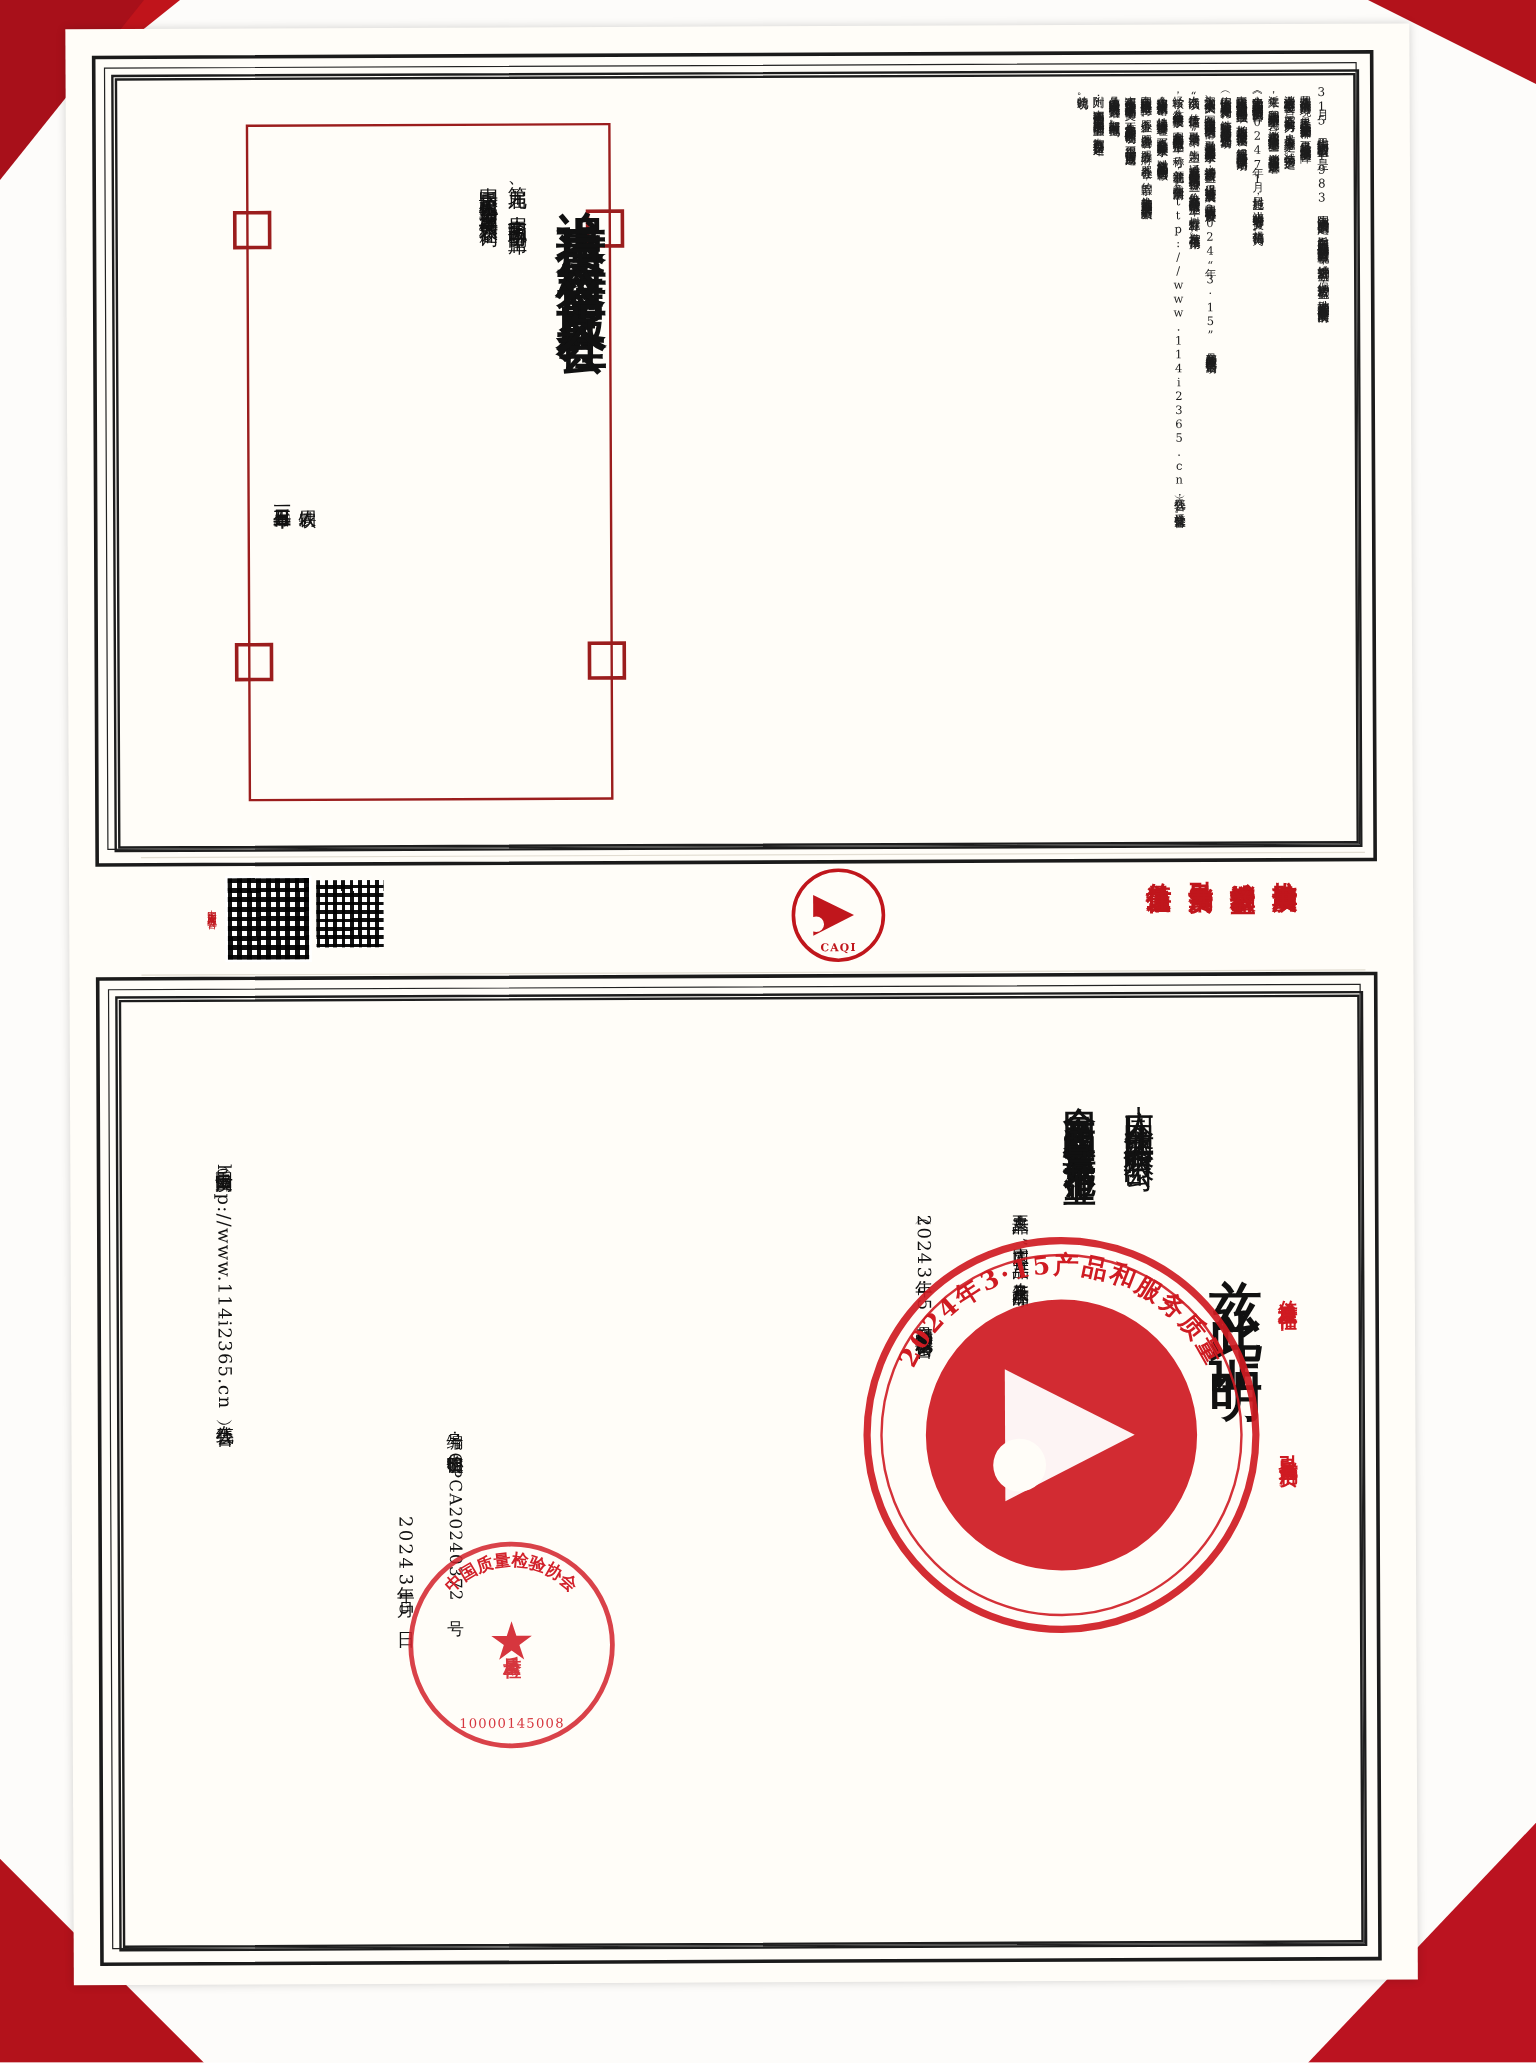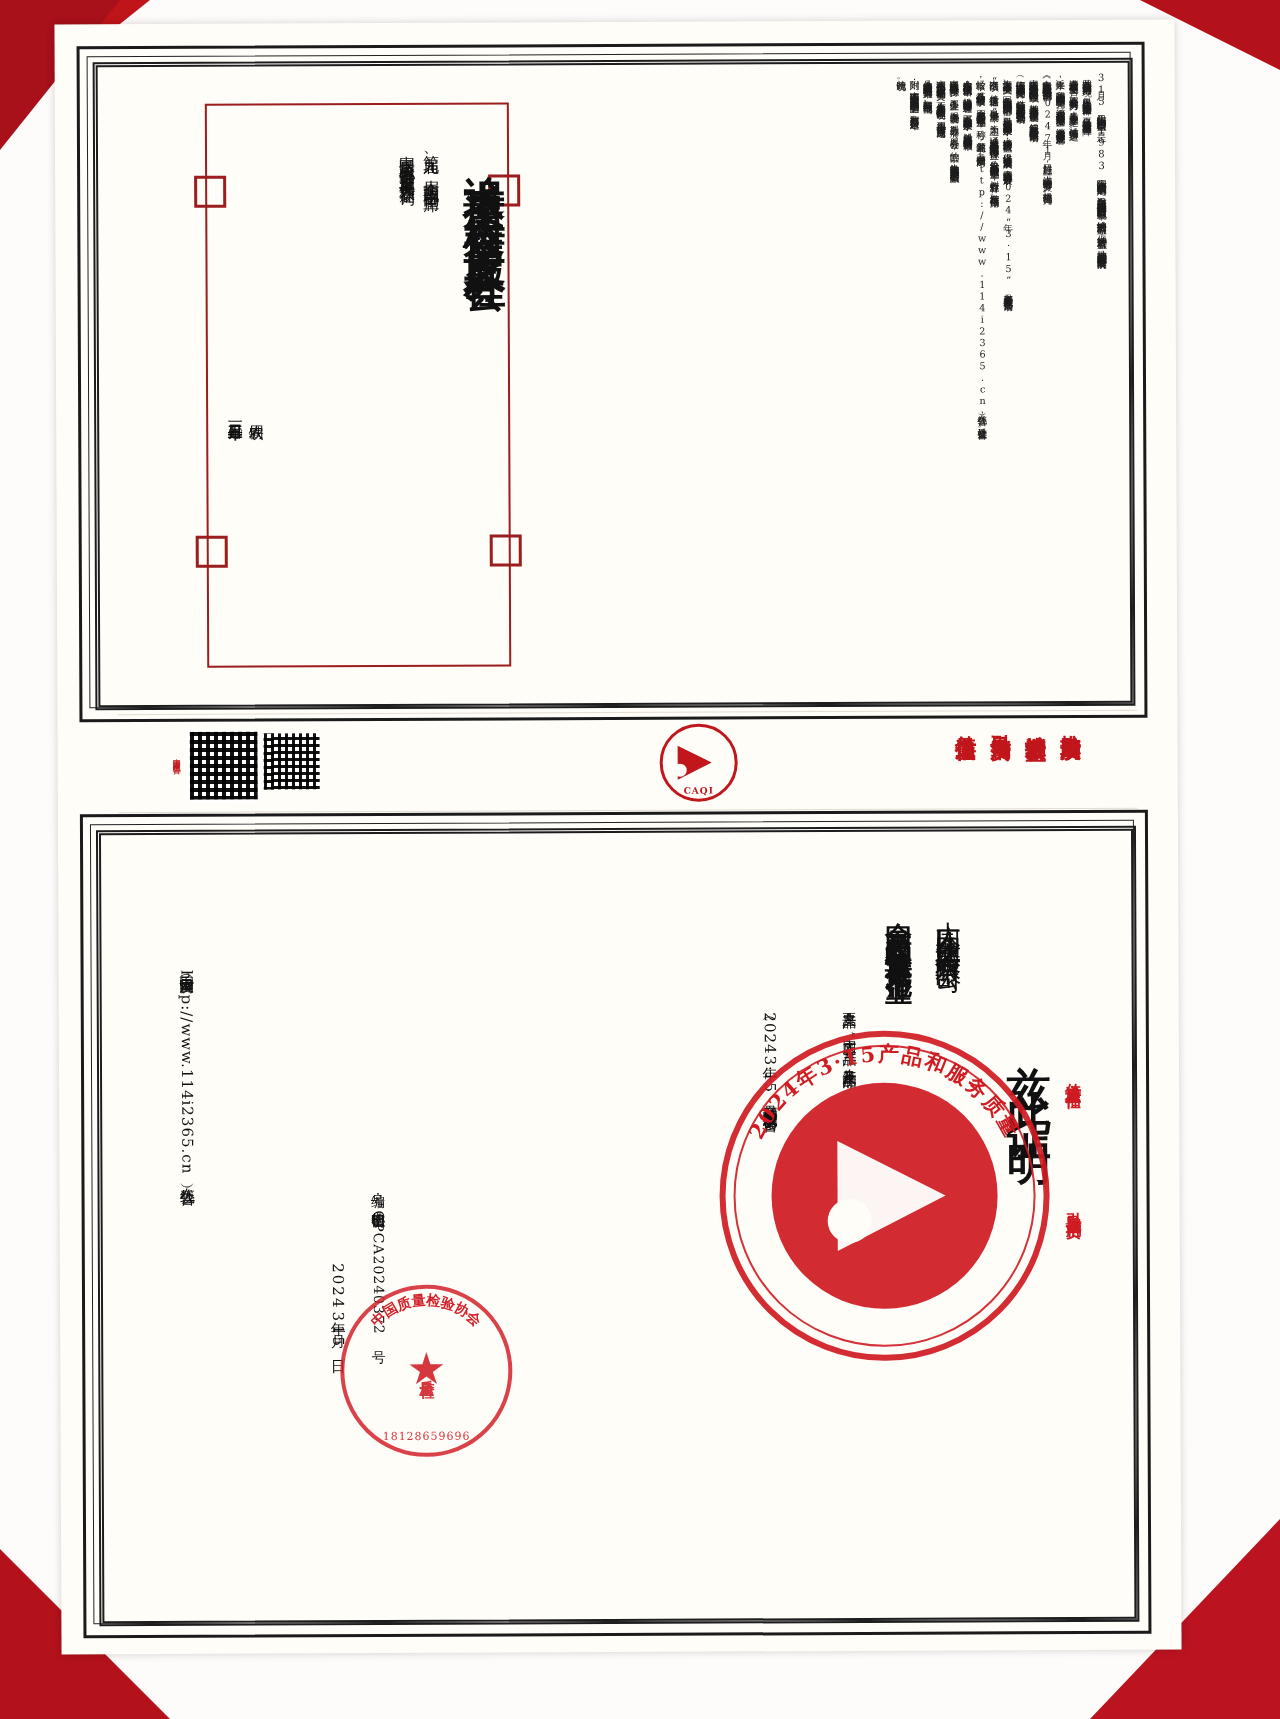--- a/index.html
+++ b/index.html
@@ -247,17 +247,17 @@
     <div class="seal">
       <div class="seal-ring"></div>
       <svg class="seal-arc" viewBox="0 0 172 172">
         <defs>
             <path id="sealpath" d="M 20,86 A 66,66 0 0 1 152,86"></path>
           </defs>
         <text><textPath href="#sealpath" startOffset="50%" text-anchor="middle">中国质量检验协会</textPath></text>
       </svg>
       <div class="seal-c">质量检</div>
       <div class="seal-star">★</div>
-      <div class="seal-bot">18128659696</div>
+      <div class="seal-bot">10000145008</div>
     </div>
 
   </div>
 </div>
 
 </body></html>

